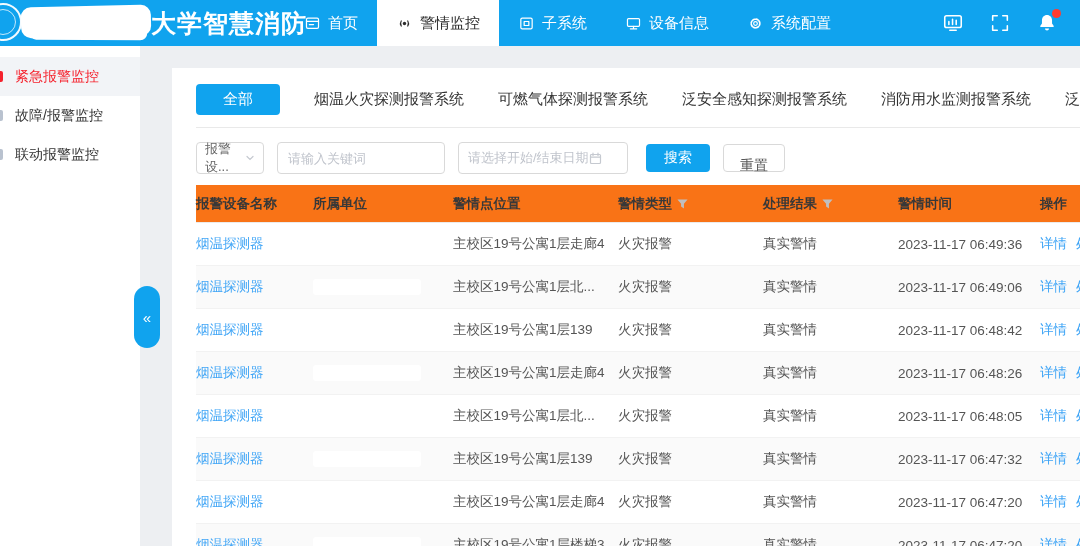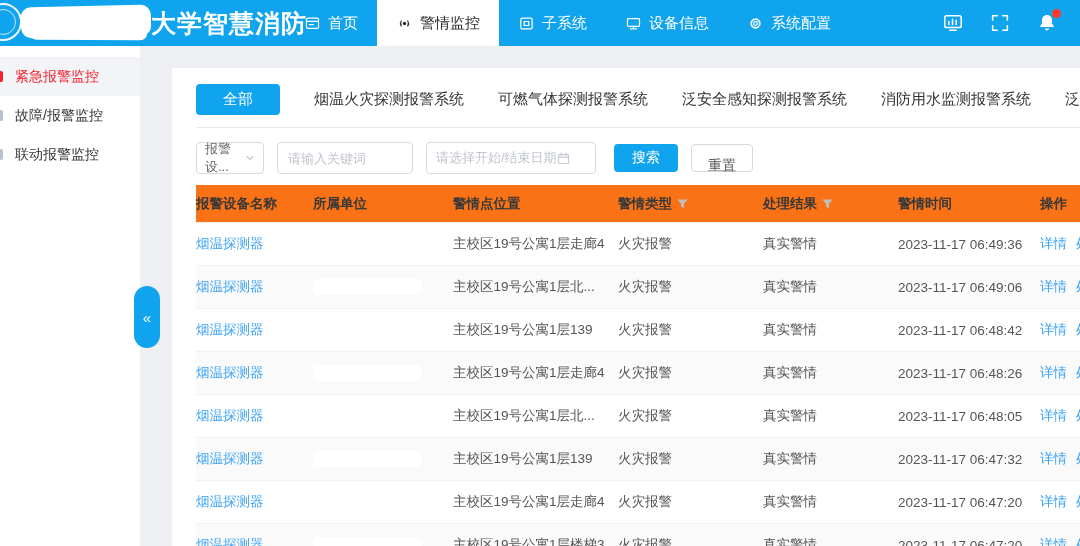--- a/index.html
+++ b/index.html
@@ -40,21 +40,21 @@
 
   
   .tabs{display:flex;align-items:center;gap:34px;border-bottom:1px solid #e9e9e9;padding-bottom:12px;}
   .tab{font-size:15px;color:#333;cursor:pointer;white-space:nowrap;padding:6px 0;}
   .tab.active{background:var(--primary);color:#fff;border-radius:4px;padding:6px 27px;}
 
   
   .filters{display:flex;align-items:center;margin-top:14px;gap:13px;font-size:13px;}
   .select{width:68px;height:32px;border:1px solid #d9d9d9;border-radius:4px;display:flex;align-items:center;justify-content:space-between;padding:0 8px;color:#666;cursor:pointer;background:#fff;gap:8px;}
   .kw-input,.date-box{height:32px;border:1px solid #d9d9d9;border-radius:4px;background:#fff;}
-  .kw-input{width:136px;padding:0 10px;font-size:13px;color:#333;outline:none;font-family:inherit;}
+  .kw-input{width:168px;padding:0 10px;font-size:13px;color:#333;outline:none;font-family:inherit;}
   .kw-input::placeholder,.date-ph{color:#c0c4cc;}
   .date-box{width:170px;display:flex;align-items:center;padding:0 9px;cursor:pointer;}
   .btn{height:28px;border-radius:4px;font-size:14px;cursor:pointer;font-family:inherit;}
   .btn-search{background:var(--primary);color:#fff;border:none;padding:0 18px;margin-left:5px;}
   .btn-reset{background:#fff;color:#555;border:1px solid #d9d9d9;padding:12px 16px;}
 
   
   .table{margin-top:11px;}
   .trow{display:grid;grid-template-columns:117px 140px 165px 145px 135px 142px 120px;align-items:center;height:43px;font-size:13.5px;color:#555;}
   .thead{height:38px;background:#f97316;border-bottom:1px solid #ebebeb;color:#383838;font-weight:bold;}

